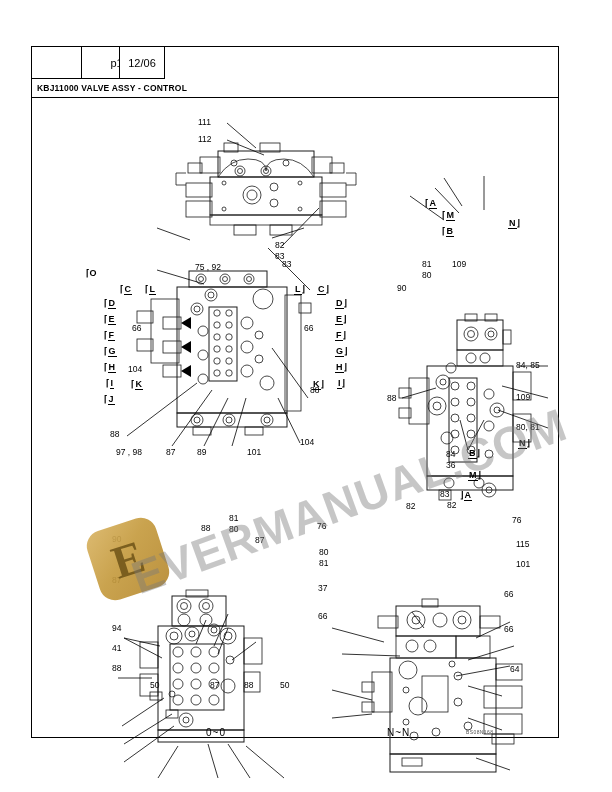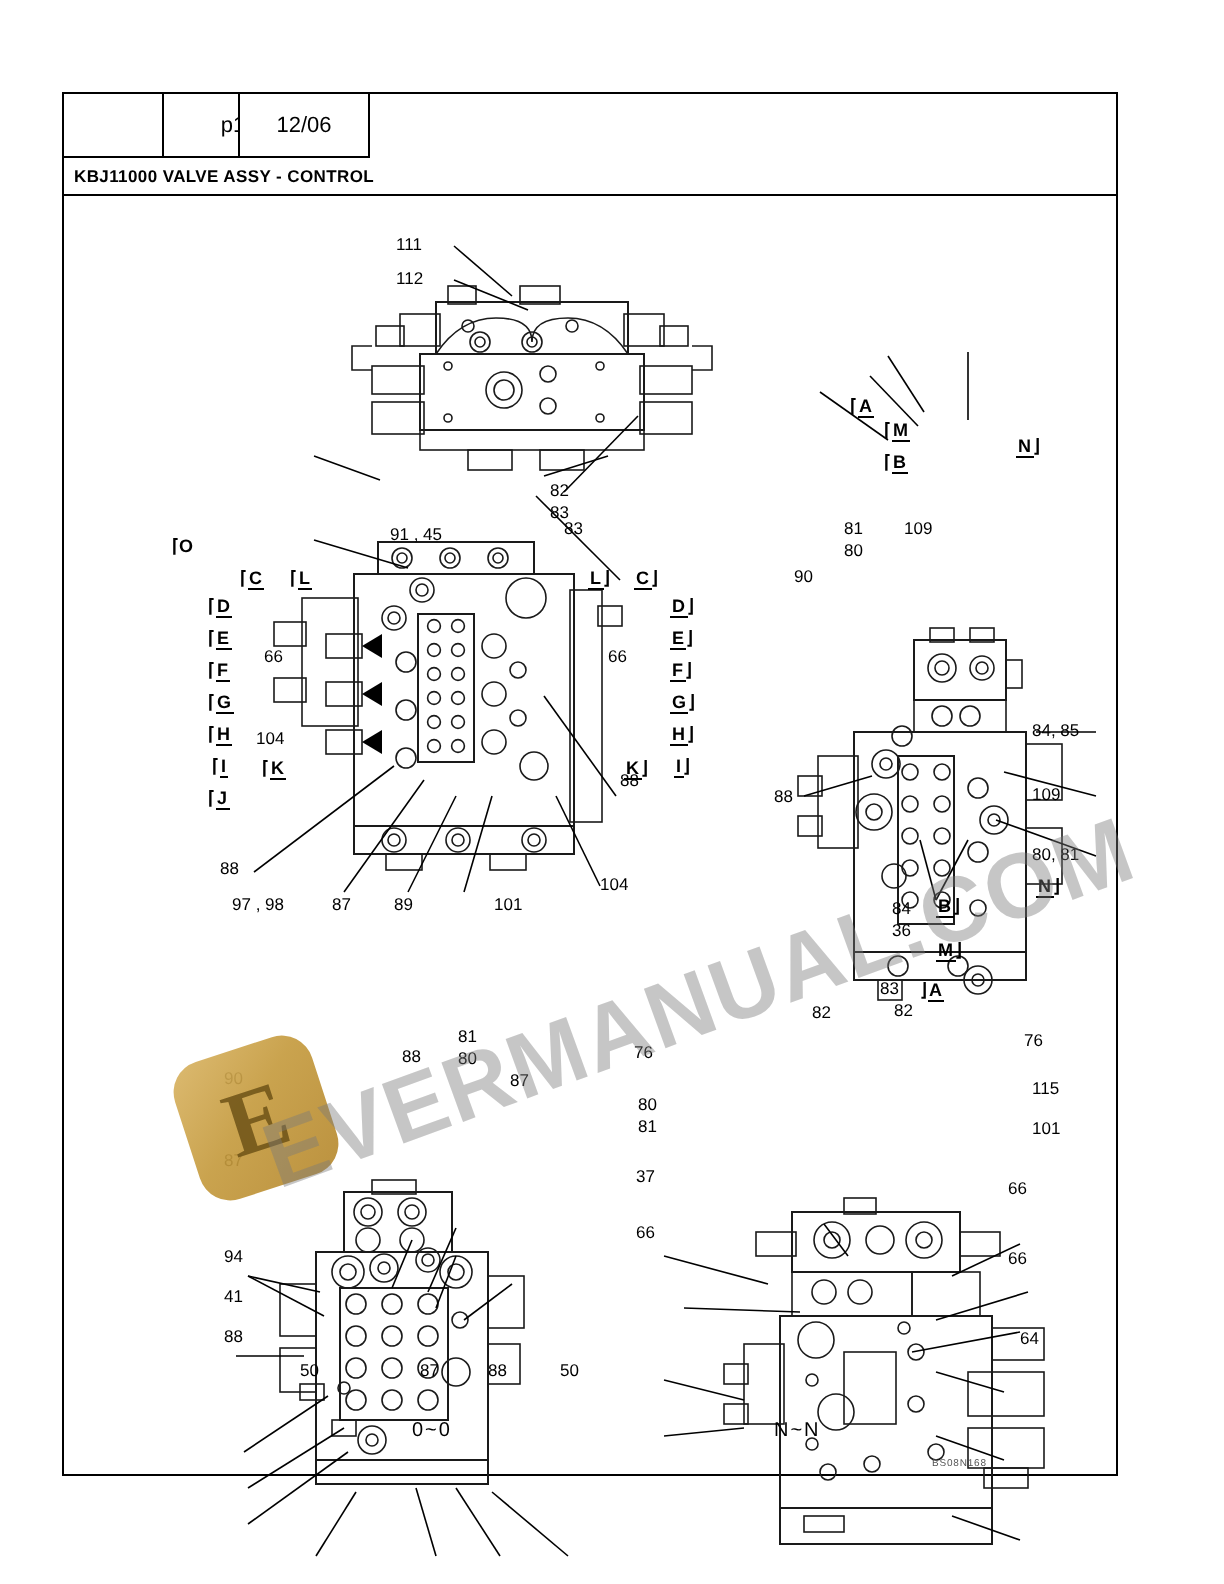--- a/index.html
+++ b/index.html
@@ -13,35 +13,35 @@
   
   #header-row{position:absolute;left:31px;top:46px;height:33px;display:flex;
               box-sizing:border-box;}
   .hcell{border:1.5px solid #000;border-right-width:0;box-sizing:border-box;
          display:flex;align-items:center;justify-content:center;height:33px;
          background:#fff;}
   .hcell:last-child{border-right-width:1.5px;}
   #cell-code{width:113px;font-size:17px;font-weight:bold;letter-spacing:.5px;}
   #cell-blank{width:50px;}
   #cell-page{width:38px;font-size:11px;padding-left:32px;}
-  #cell-date{width:66px;font-size:11px;}
+  #cell-date{width:46px;font-size:11px;}
 
   #title-row{position:absolute;left:31px;top:79px;width:528px;height:19px;
              border:1.5px solid #000;border-top-width:0;box-sizing:border-box;
              display:flex;align-items:center;}
   #title-text{font-size:8.5px;font-weight:bold;padding-left:5px;letter-spacing:.2px;}
 
   #content{position:absolute;left:31px;top:98px;width:528px;height:640px;
            border-left:1.5px solid #000;border-right:1.5px solid #000;
            border-bottom:1.5px solid #000;box-sizing:border-box;}
 
   
   .lbl{position:absolute;font-size:8.5px;font-weight:normal;white-space:nowrap;
        line-height:1.05;}
-  .caption{position:absolute;font-size:10px;letter-spacing:1px;}
+  .caption{position:absolute;font-size:10px;letter-spacing:1px;margin-top:17px;}
   svg{position:absolute;left:0;top:0;overflow:visible;}
   .mech{stroke:#1a1a1a;fill:none;}
 
   
   .mk{position:absolute;font-size:9px;font-weight:bold;white-space:nowrap;}
   .mk u{text-decoration:none;border-bottom:1.2px solid #000;padding:0 1px;}
 
   
   #watermark{position:absolute;left:58px;top:330px;width:500px;height:160px;
              pointer-events:none;}
@@ -368,21 +368,21 @@
       <path d="M470 632 L436 620"></path>
       <path d="M478 672 L444 660"></path>
     </g>
   </svg>
 
   <span class="lbl" style="left:166px;top:20px">111</span>
   <span class="lbl" style="left:166px;top:37px">112</span>
   <span class="lbl" style="left:243px;top:143px">82</span>
   <span class="lbl" style="left:243px;top:154px">83</span>
 
-  <span class="lbl" style="left:163px;top:165px">91 , 45</span>
+  <span class="lbl" style="left:163px;top:165px">75 , 92</span>
   <span class="lbl" style="left:250px;top:162px">83</span>
 
   <span class="mk" style="left:54px;top:170px">⌈<span>O</span></span>
 
   <span class="mk" style="left:88px;top:186px">⌈<u>C</u></span>
   <span class="mk" style="left:113px;top:186px">⌈<u>L</u></span>
 
   <span class="mk" style="left:72px;top:200px">⌈<u>D</u></span>
   <span class="mk" style="left:72px;top:216px">⌈<u>E</u></span>
   <span class="mk" style="left:72px;top:232px">⌈<u>F</u></span>

